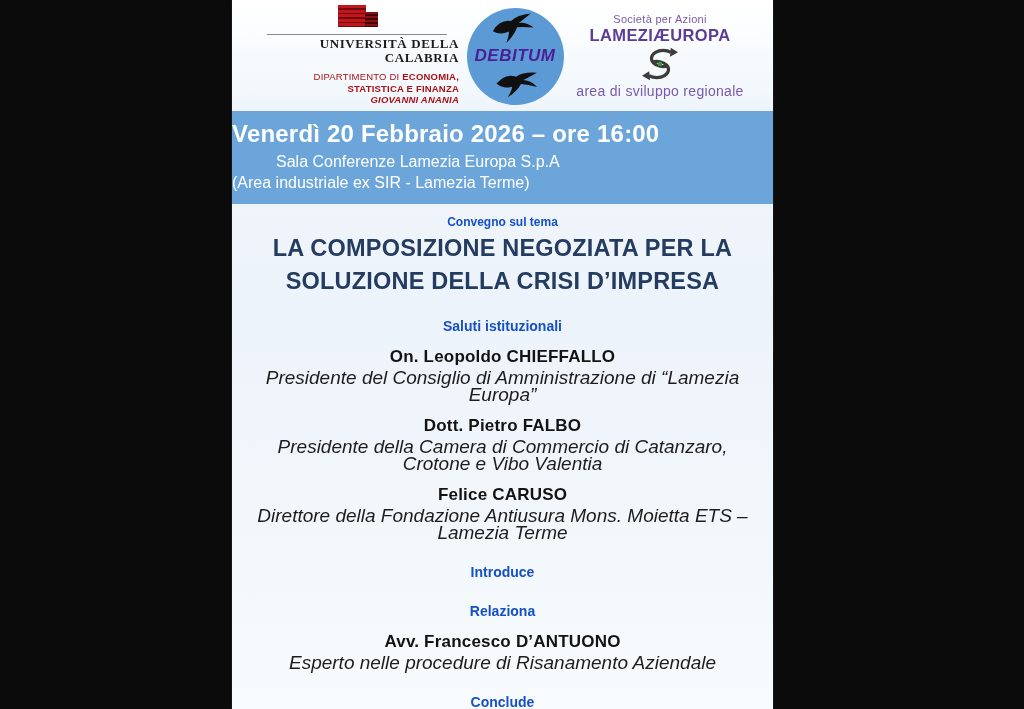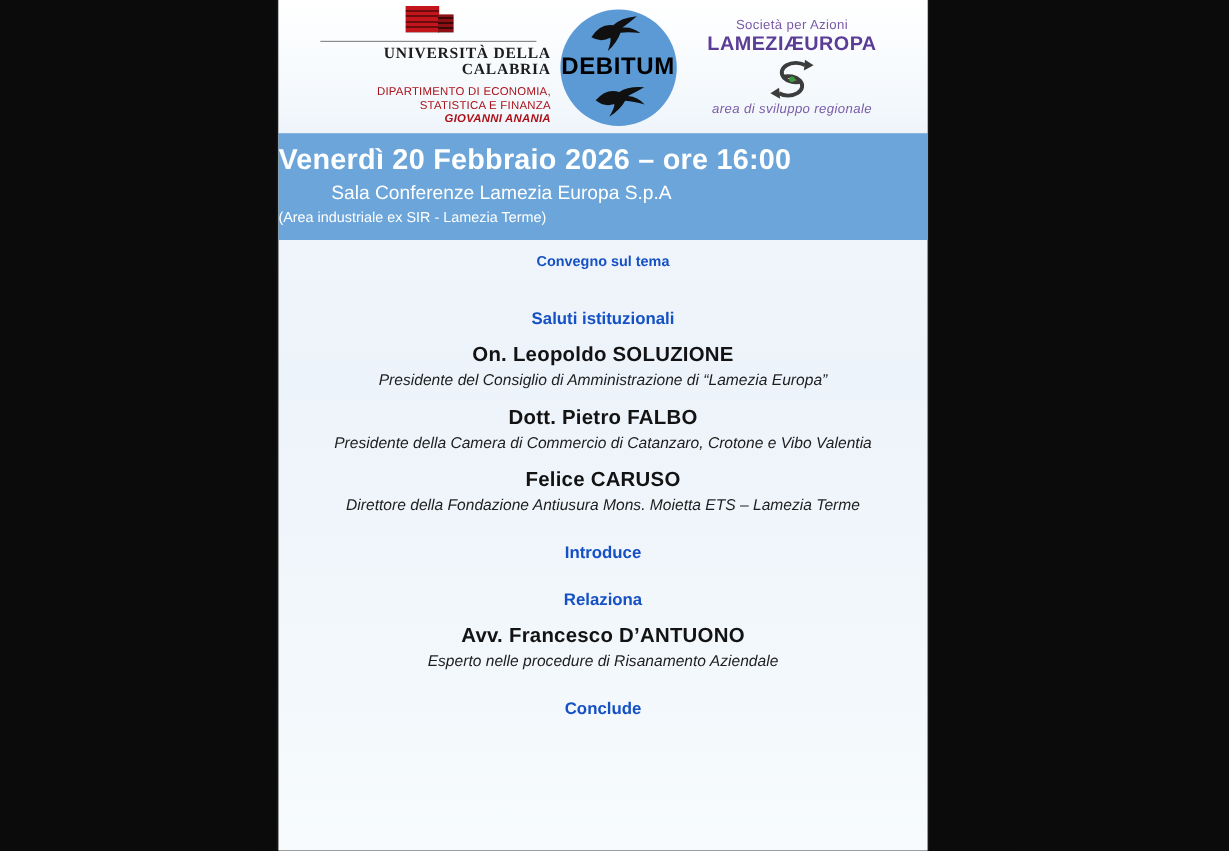--- a/index.html
+++ b/index.html
@@ -35,63 +35,63 @@
     position:absolute;left:31px;top:7px;width:13px;height:15px;
     background:repeating-linear-gradient(180deg,#8c1014 0 2.4px,#3f0708 2.4px 4px);
   }
   .unical-rule{width:180px;border:none;border-top:1px solid #8a8a8a;margin:2px auto 2px;}
   .unical-name{
     font-family:"Liberation Serif", serif;
     font-weight:bold;color:#1c1c1c;
     font-size:13px;line-height:14px;letter-spacing:.6px;
   }
   .unical-dept{margin-top:6px;color:#ab1118;font-size:9.5px;line-height:11.5px;letter-spacing:.2px;}
-  .unical-dept .bold{font-weight:normal;}
+  .unical-dept .bold{font-weight:bold;}
   .unical-dept-name{color:#ab1118;font-size:9.5px;line-height:11.5px;font-style:italic;font-weight:bold;}
 
   .debitum{
     width:97px;height:97px;border-radius:50%;
     background:#5b9ad5;
     position:relative;flex:0 0 auto;
     display:flex;align-items:center;justify-content:center;
     margin-top:1px;
   }
-  .debitum-label{color:#000000;font-weight:bold;font-size:20px;letter-spacing:.5px;}
+  .debitum-label{color:#4c1d95;font-weight:bold;font-size:17px;letter-spacing:.5px;font-style:italic;}
   .swallow{position:absolute;left:50%;}
   .swallow.top{top:6px;transform:translateX(-54%) rotate(-6deg);}
   .swallow.bottom{bottom:5px;transform:translateX(-46%) rotate(4deg);}
 
   .lamezia{width:178px;text-align:center;}
   .lamezia-top{color:#7a5aa8;font-size:11px;letter-spacing:.3px;}
   .lamezia-name{color:#5b3d96;font-weight:bold;font-size:16.5px;letter-spacing:.4px;margin-top:1px;}
   .lamezia-swirl{margin:1px auto 0;display:block;}
-  .lamezia-bottom{color:#7a5aa8;font-size:11px;letter-spacing:.3px;margin-top:1px;font-style:italic;}
+  .lamezia-bottom{color:#7a5aa8;font-size:14px;letter-spacing:.3px;margin-top:1px;}
 
   
   .banner{
     background:#6ba5d9;color:#ffffff;
     padding:9px 0 12px;
   }
   .banner-line1{font-size:24px;font-weight:bold;letter-spacing:.2px;}
   .banner-line2{font-size:16px;margin-top:5px;padding-left:44px;}
-  .banner-line3{font-size:12px;margin-top:3px;}
+  .banner-line3{font-size:16px;margin-top:3px;}
 
   
   .content{text-align:center;color:#111;}
   .kicker{margin-top:11px;color:#1550c4;font-weight:bold;font-size:12px;text-align:center;}
   .title{margin-top:3px;color:#243c60;font-weight:bold;font-size:23.5px;line-height:33px;letter-spacing:.2px;}
 
   .section{margin-top:23px;}
-  .section.first{margin-top:32px;}
+  .section.first{margin-top:20px;}
   .section-heading{color:#1550c4;font-weight:bold;font-size:14px;}
   .speaker{margin-top:13px;}
   .speaker:first-of-type{margin-top:6px;}
   .speaker-name{font-size:17px;font-weight:bold;color:#131313;letter-spacing:.2px;}
   .speaker-role{
-    font-size:13px;font-style:italic;color:#1d1d1d;
+    font-size:19px;font-style:italic;color:#1d1d1d;
     line-height:17px;margin:2px auto 0;max-width:502px;
   }
 </style>
 </head>
 <body>
 
 <div class="flyer">
 
   <div class="header">
 
@@ -140,25 +140,29 @@
 
   <div class="banner">
     <div class="banner-line1">Venerdì 20 Febbraio 2026 – ore 16:00</div>
     <div class="banner-line2">Sala Conferenze Lamezia Europa S.p.A</div>
     <div class="banner-line3">(Area industriale ex SIR - Lamezia Terme)</div>
   </div>
 
   <div class="content">
 
     <div class="kicker">Convegno sul tema</div>
+    <div class="title">
+      <div>LA COMPOSIZIONE NEGOZIATA PER LA</div>
+      <div>SOLUZIONE DELLA CRISI D’IMPRESA</div>
+    </div>
 
     <div class="section first">
       <div class="section-heading">Saluti istituzionali</div>
       <div class="speaker">
-        <div class="speaker-name">On. Leopoldo SOLUZIONE</div>
+        <div class="speaker-name">On. Leopoldo CHIEFFALLO</div>
         <div class="speaker-role">Presidente del Consiglio di Amministrazione di “Lamezia Europa”</div>
       </div>
       <div class="speaker">
         <div class="speaker-name">Dott. Pietro FALBO</div>
         <div class="speaker-role">Presidente della Camera di Commercio di Catanzaro, Crotone e Vibo Valentia</div>
       </div>
       <div class="speaker">
         <div class="speaker-name">Felice CARUSO</div>
         <div class="speaker-role">Direttore della Fondazione Antiusura Mons. Moietta ETS – Lamezia Terme</div>
       </div>

